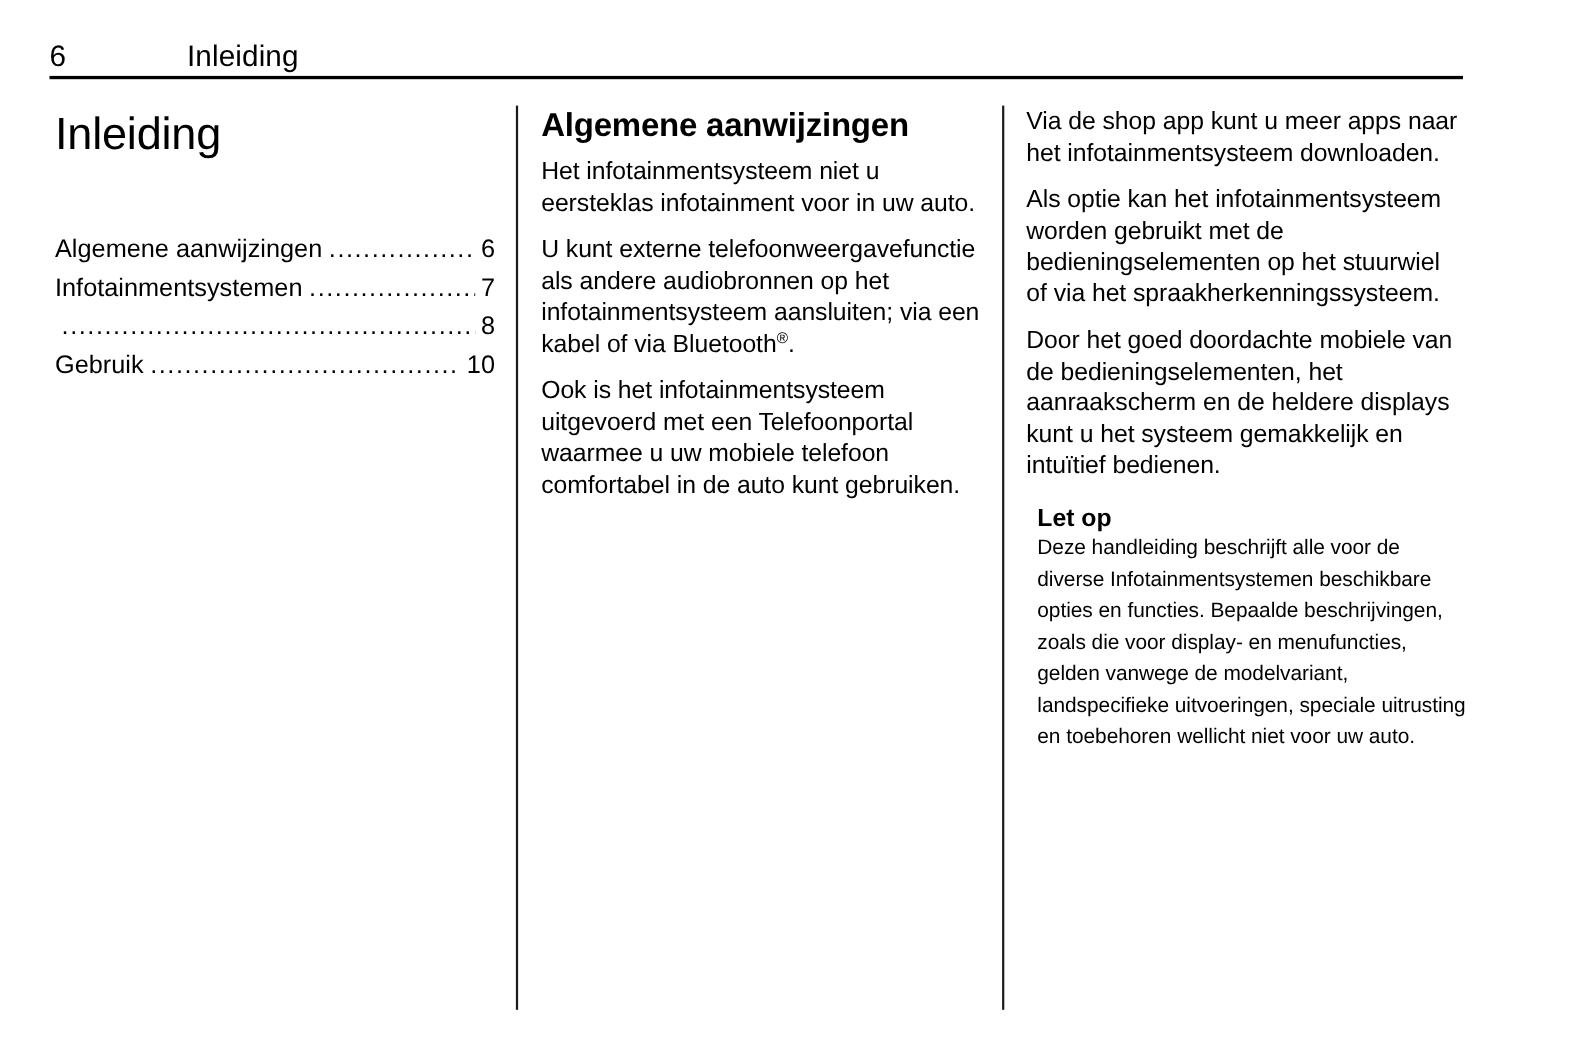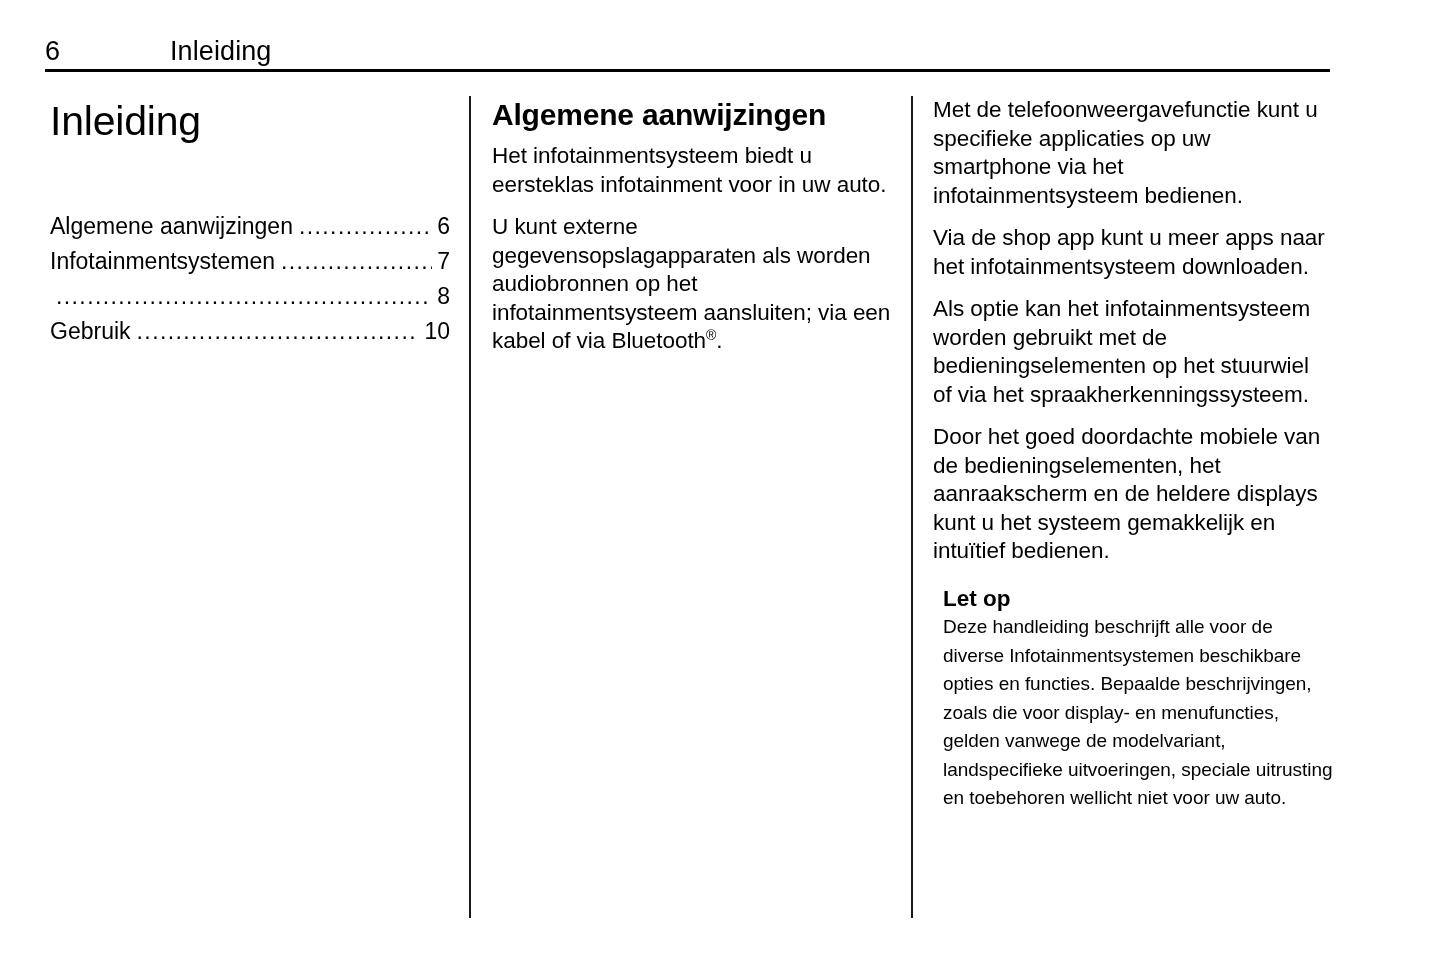--- a/index.html
+++ b/index.html
@@ -172,26 +172,26 @@
     <div class="toc-entry">
       <span class="toc-label">Gebruik</span>
       <span class="toc-leader">..................................................</span>
       <span class="toc-page">10</span>
     </div>
   </div>
 </div>
 
 <div class="column col-mid">
   <h2 class="section-title">Algemene aanwijzingen</h2>
-  <p class="body">Het infotainmentsysteem biedt u eersteklas infotainment voor in uw auto.</p>
-  <p class="body"><span>U kunt externe gegevensopslagapparaten als worden audiobronnen op het infotainmentsysteem aansluiten; via een kabel of via Bluetooth</span><sup class="reg">®</sup><span>.</span></p>
+  <p class="body">Het infotainmentsysteem niet u eersteklas infotainment voor in uw auto.</p>
+  <p class="body"><span>U kunt externe telefoonweergavefunctie als andere audiobronnen op het infotainmentsysteem aansluiten; via een kabel of via Bluetooth</span><sup class="reg">®</sup><span>.</span></p>
+  <p class="body">Ook is het infotainmentsysteem uitgevoerd met een Telefoonportal waarmee u uw mobiele telefoon comfortabel in de auto kunt gebruiken.</p>
 </div>
 
 <div class="column col-right">
-  <p class="body">Met de telefoonweergavefunctie kunt u specifieke applicaties op uw smartphone via het infotainmentsysteem bedienen.</p>
   <p class="body">Via de shop app kunt u meer apps naar het infotainmentsysteem downloaden.</p>
   <p class="body">Als optie kan het infotainmentsysteem worden gebruikt met de bedieningselementen op het stuurwiel of via het spraakherkenningssysteem.</p>
   <p class="body">Door het goed doordachte mobiele van de bedieningselementen, het aanraakscherm en de heldere displays kunt u het systeem gemakkelijk en intuïtief bedienen.</p>
 
   <div class="note-block">
     <p class="note-title">Let op</p>
     <p class="note-text">Deze handleiding beschrijft alle voor de diverse Infotainmentsystemen beschikbare opties en functies. Bepaalde beschrijvingen, zoals die voor display- en menufuncties, gelden vanwege de modelvariant, landspecifieke uitvoeringen, speciale uitrusting en toebehoren wellicht niet voor uw auto.</p>
   </div>
 </div>
 

